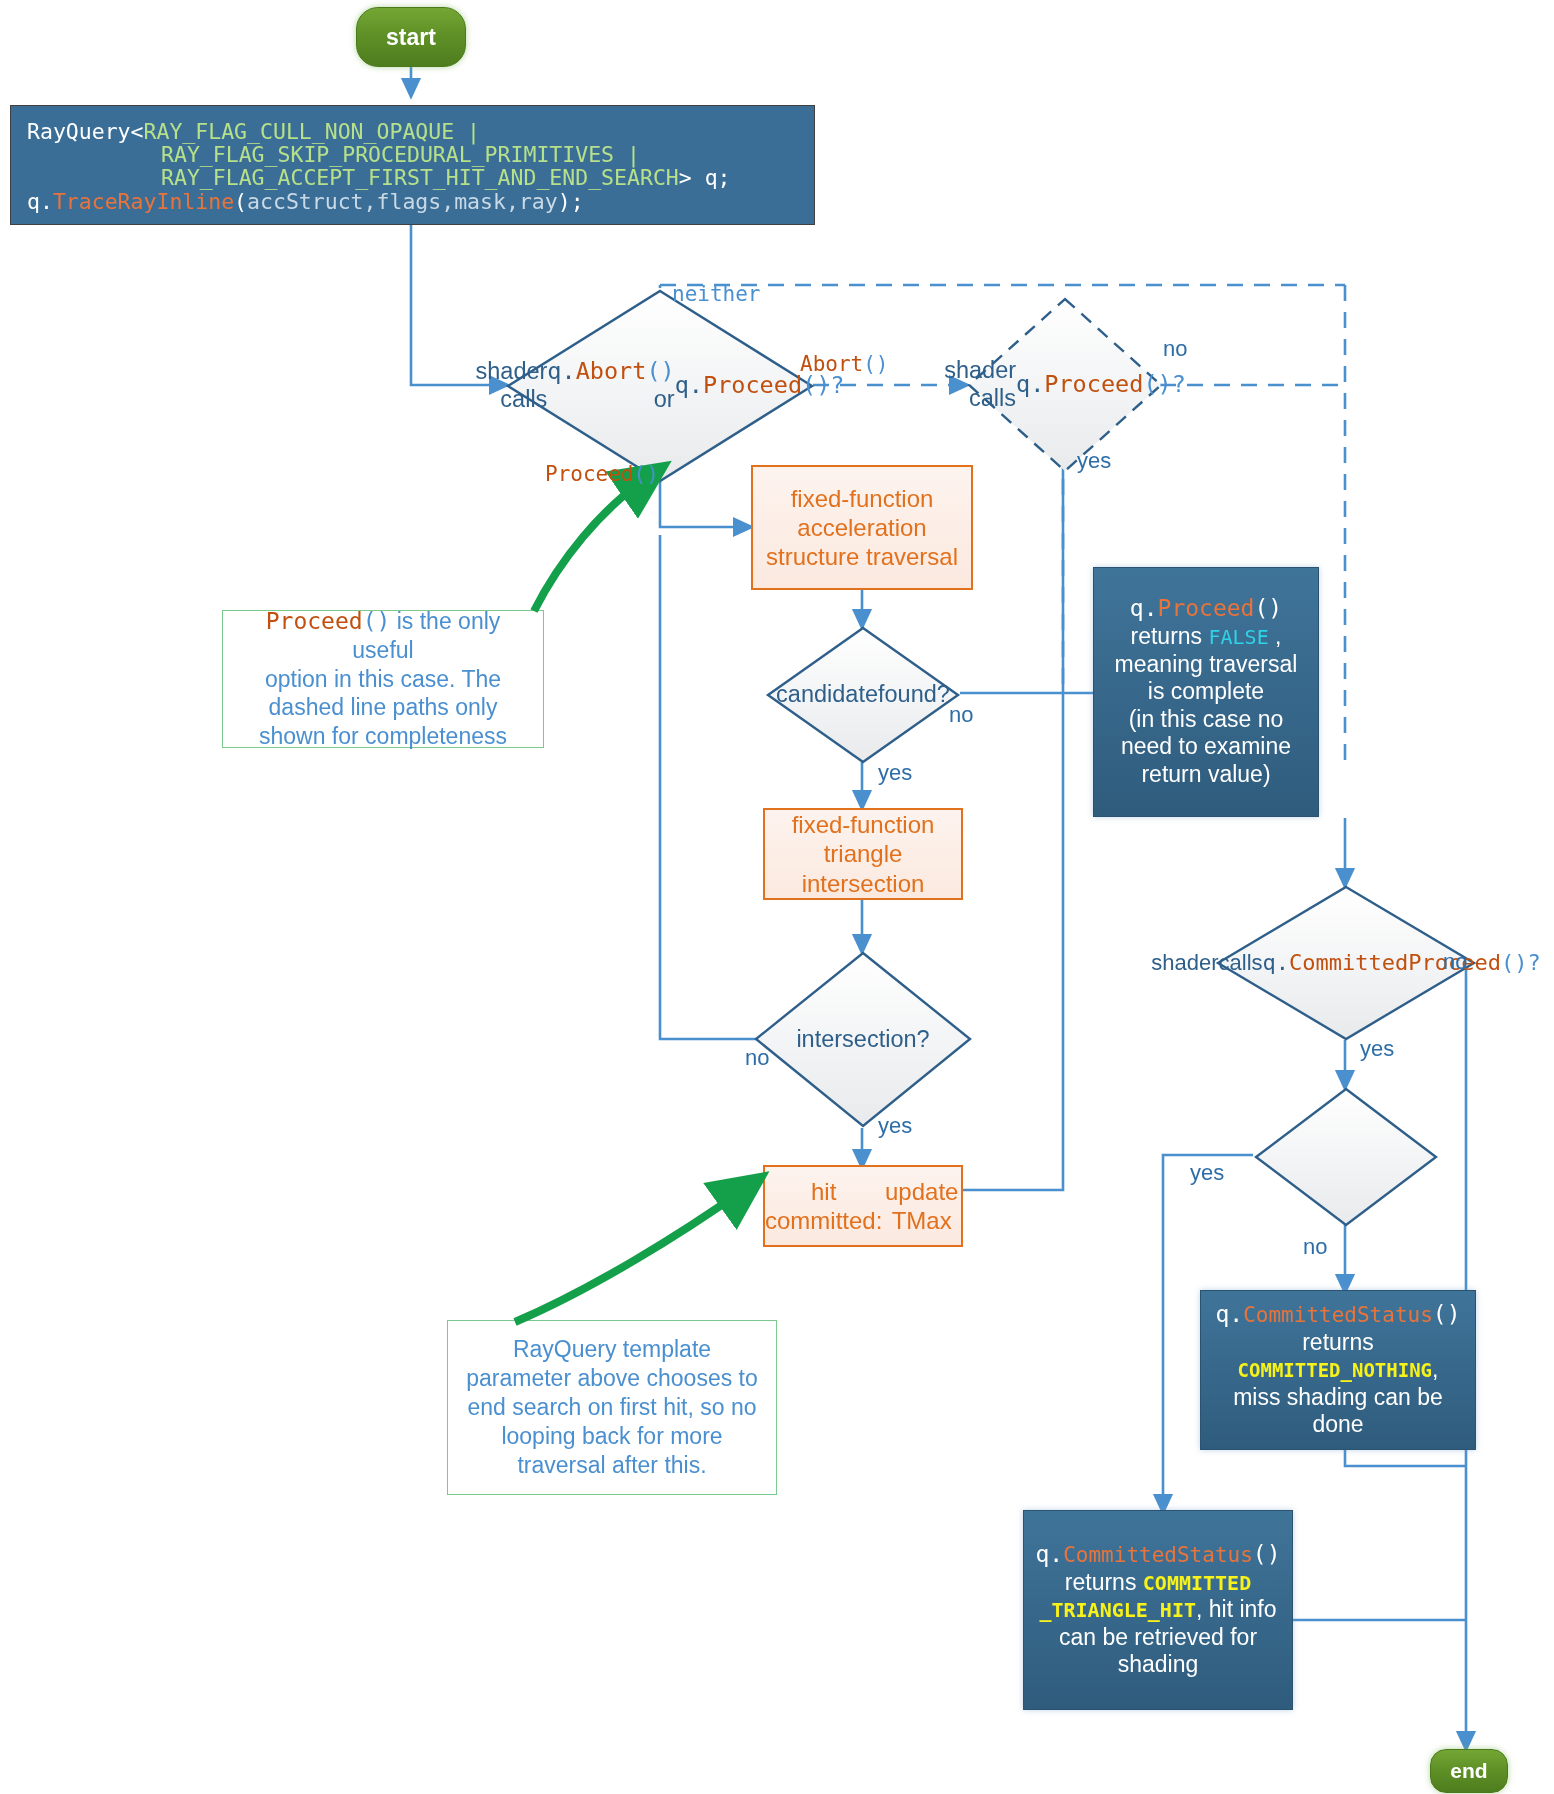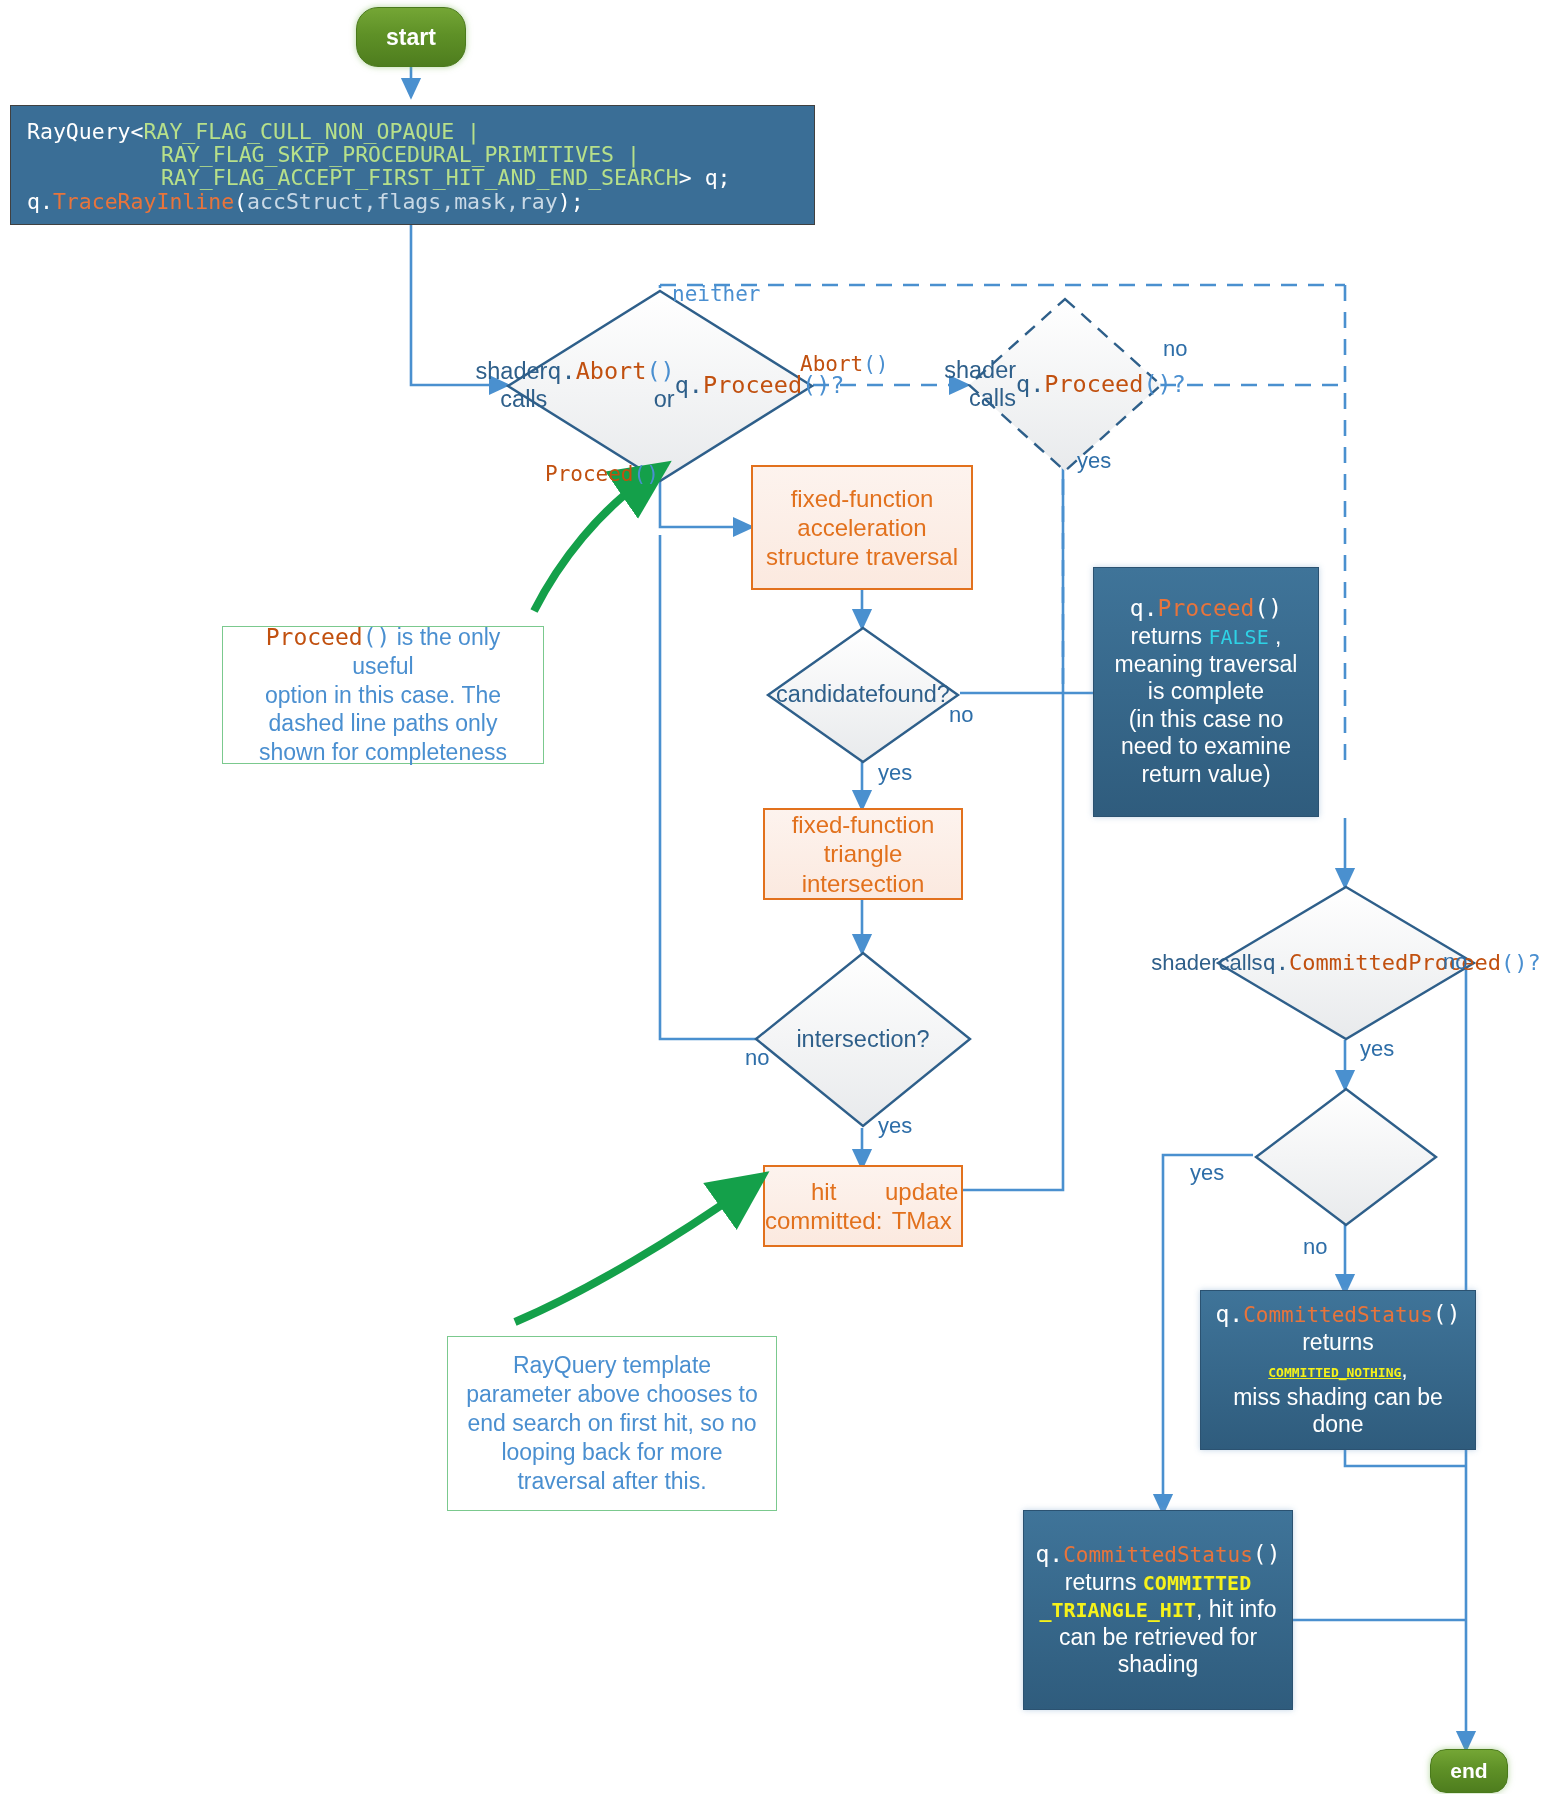--- a/index.html
+++ b/index.html
@@ -51,21 +51,21 @@
     box-shadow:0 0 6px rgba(120,160,200,.45);
   }
   .bluebox .fn{color:#e8743b;}
   .bluebox .paren{color:#ffffff;}
   .bluebox .cyan{color:#2ed3e6;}
   .bluebox .yellow{color:#f6f21a;}
 
   
   .callout{
     border:1px solid #7bc98e;background:#fff;color:#4a8fd0;
-    font-size:23px;line-height:1.26;padding:0 10px;margin-top:16px;
+    font-size:23px;line-height:1.26;padding:0 10px;
   }
   .callout .fn{color:#c1500f;}
   .callout .paren{color:#4a8fd0;}
 
   
   .dia{position:absolute;}
   .dia .lbl{
     position:absolute;inset:0;display:flex;flex-direction:row;
     align-items:center;justify-content:center;text-align:right;
     font-size:23.5px;line-height:1.18;color:#2e5f8a;
@@ -249,21 +249,21 @@
     <div>meaning traversal</div>
     <div>is complete</div>
     <div>(in this case no</div>
     <div>need to examine</div>
     <div>return value)</div>
   </div>
 
   <div class="node bluebox" style="left:1200px;top:1290px;width:276px;height:160px;flex-direction:column;justify-content:center;">
     <div><span class="mono">q.</span><span class="mono fn" style="font-size:21px;">CommittedStatus</span><span class="mono paren">()</span></div>
     <div>returns</div>
-    <div><span class="mono yellow" style="font-size:13px;font-weight:bold;text-decoration:underline;">COMMITTED_NOTHING</span><span>,</span></div>
+    <div><span class="mono yellow" style="font-size:19px;font-weight:bold;">COMMITTED_NOTHING</span><span>,</span></div>
     <div>miss shading can be</div>
     <div>done</div>
   </div>
 
   <div class="node bluebox" style="left:1023px;top:1510px;width:270px;height:200px;flex-direction:column;justify-content:center;">
     <div><span class="mono">q.</span><span class="mono fn" style="font-size:21px;">CommittedStatus</span><span class="mono paren">()</span></div>
     <div><span>returns </span><span class="mono yellow" style="font-size:20px;font-weight:bold;">COMMITTED</span></div>
     <div><span class="mono yellow" style="font-size:20px;font-weight:bold;">_TRIANGLE_HIT</span><span>, hit info</span></div>
     <div>can be retrieved for</div>
     <div>shading</div>

